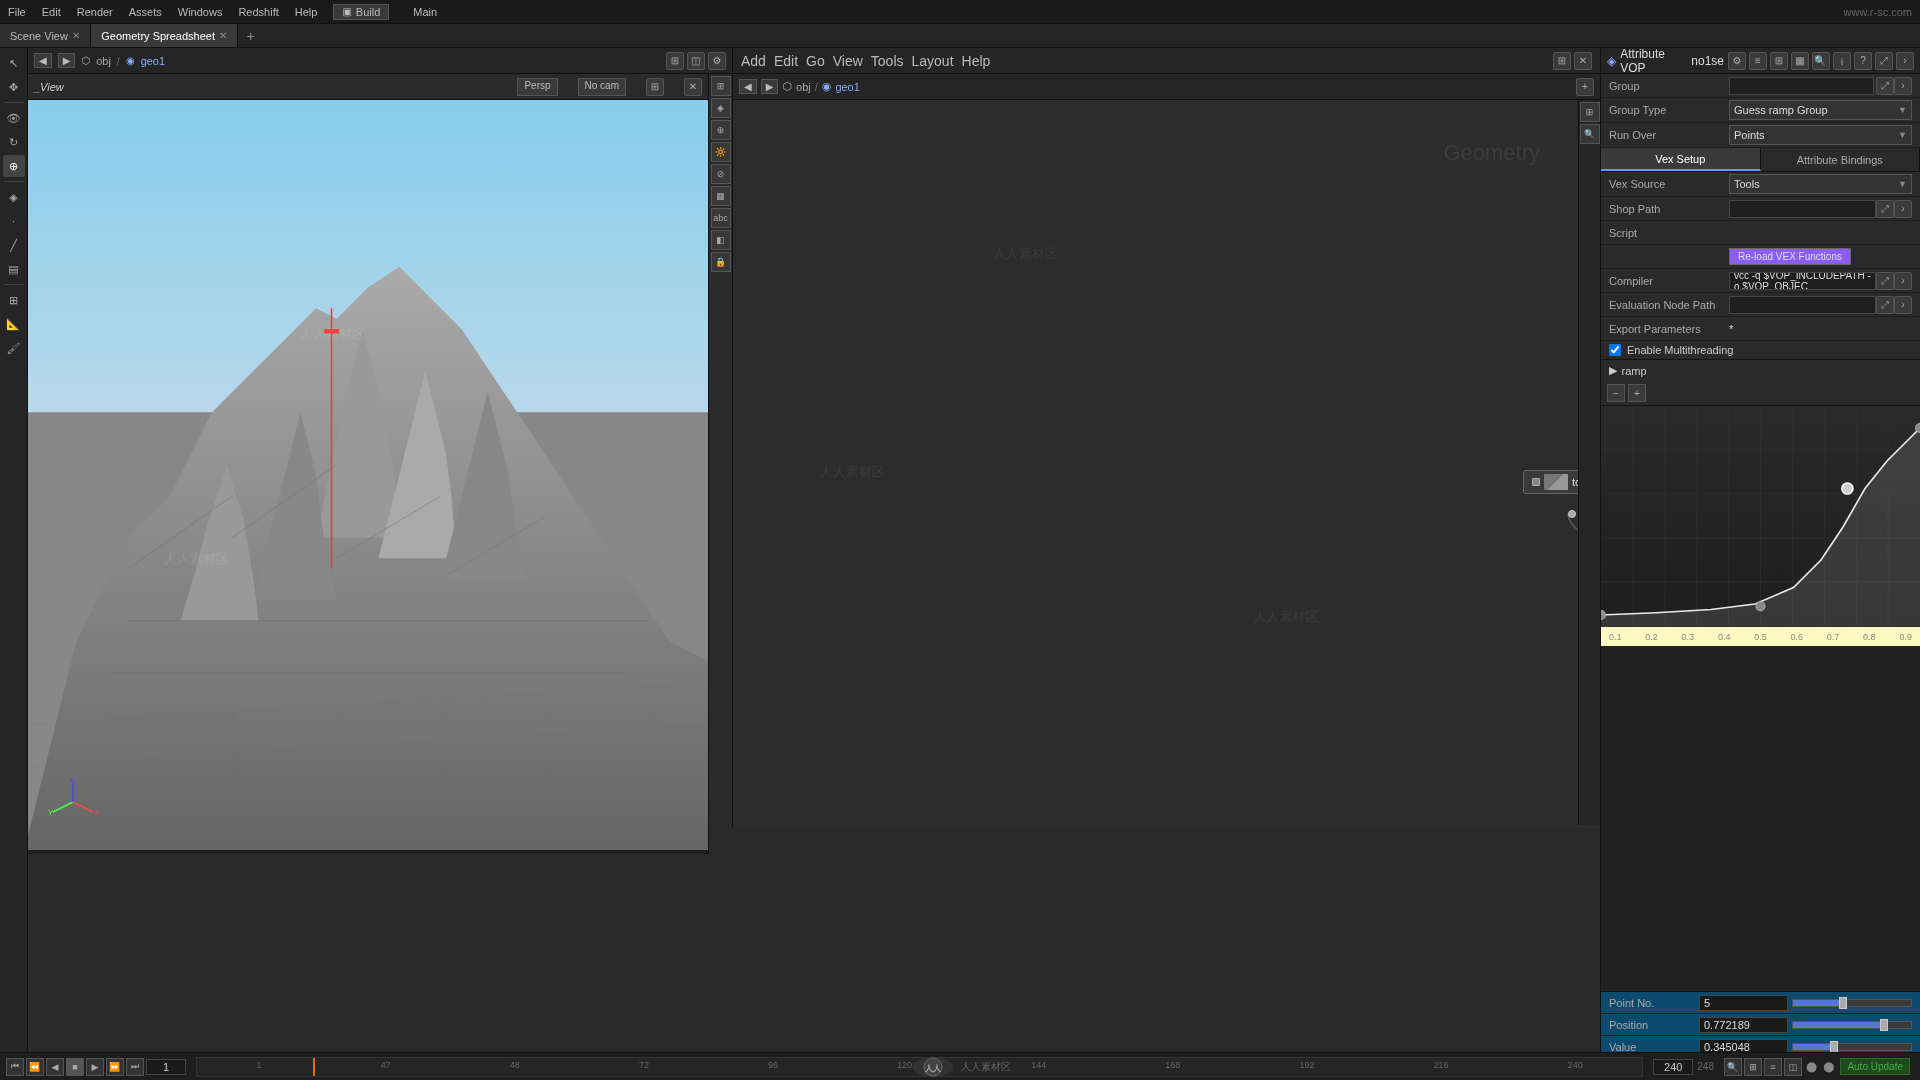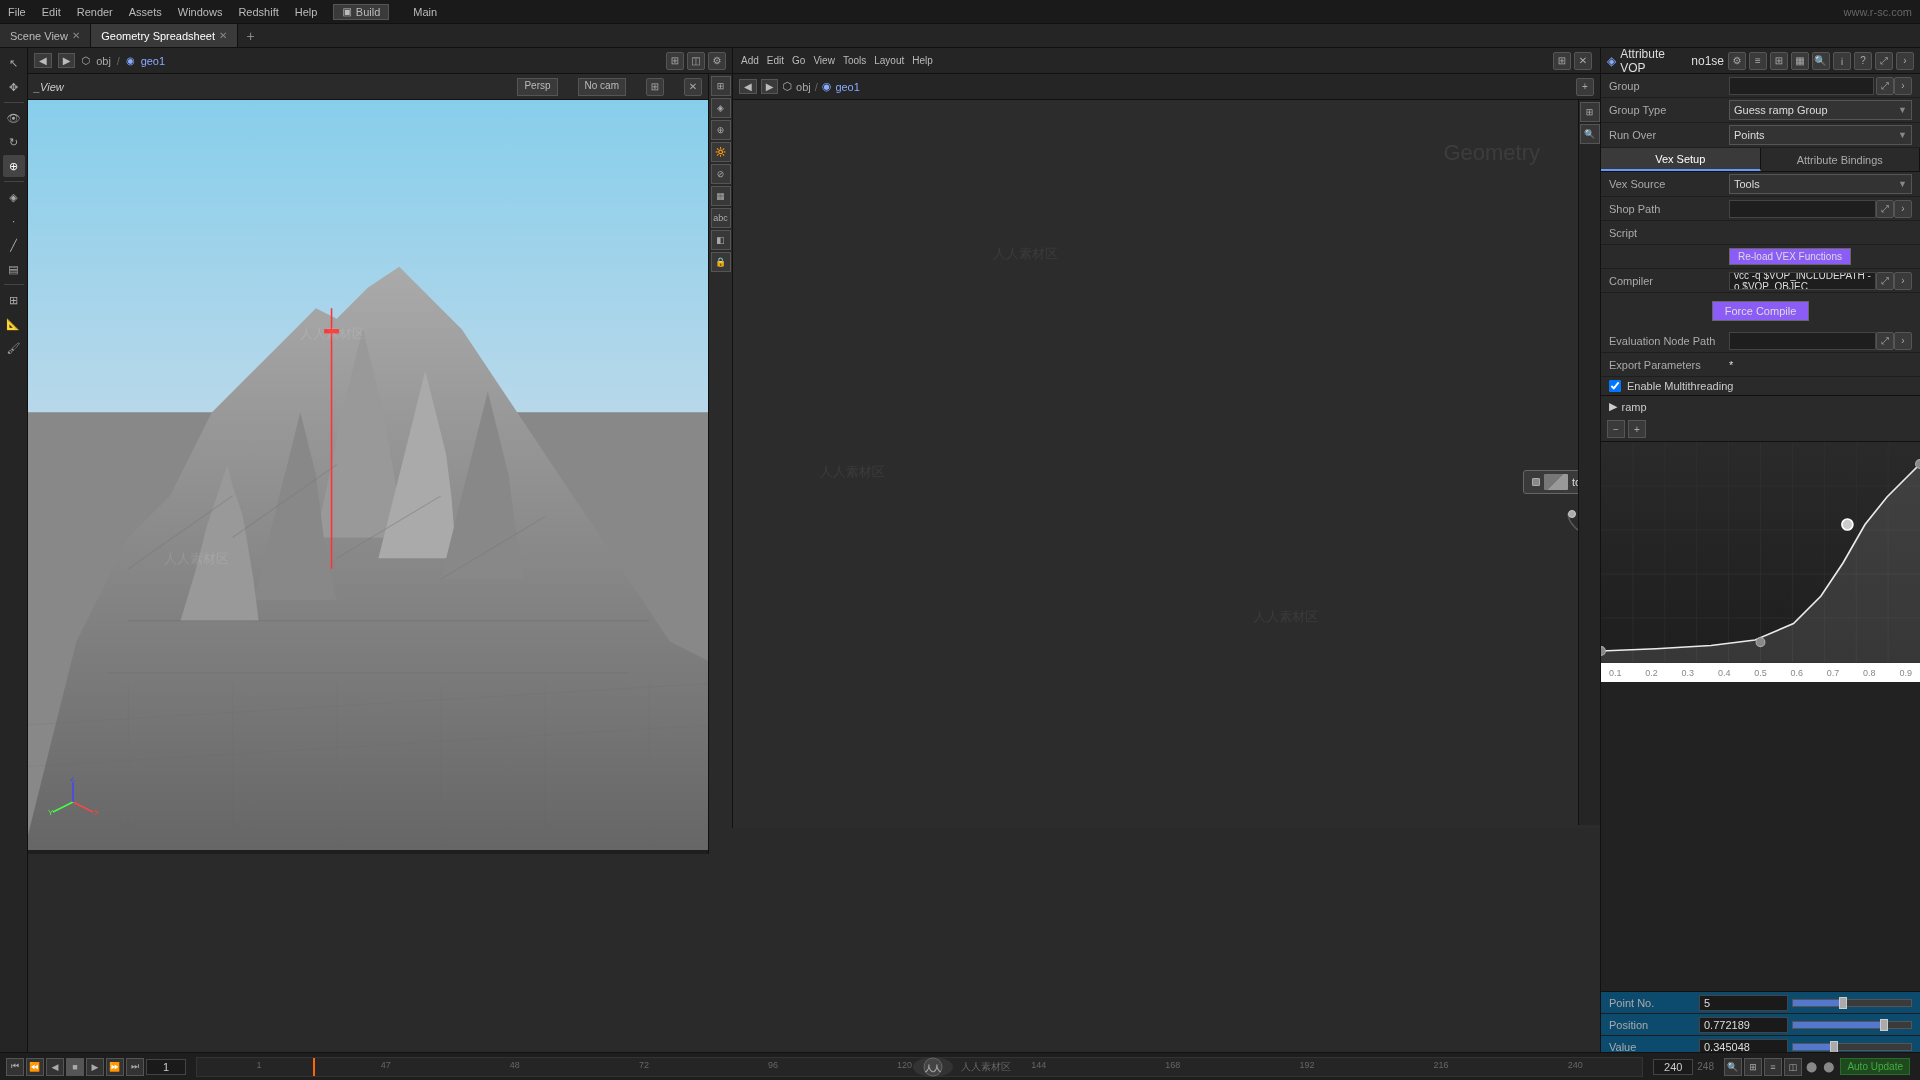--- a/index.html
+++ b/index.html
@@ -209,21 +209,21 @@
     .node-editor-header {
       height: 26px;
       background: #252525;
       display: flex;
       align-items: center;
       padding: 0 8px;
       gap: 8px;
       border-bottom: 1px solid #111;
     }
     .node-editor-header span {
-      font-size: 10px;
+      font-size: 14px;
       color: #bbb;
       cursor: pointer;
     }
 
     
     .node-canvas {
       width: 100%;
       height: calc(100% - 55px);
       position: relative;
       background: #2c2c2c;
@@ -448,21 +448,21 @@
       width: 100%;
       height: 220px;
       position: relative;
     }
     .ramp-chart svg {
       width: 100%;
       height: 100%;
     }
     .ramp-axis-bar {
       height: 20px;
-      background: #ffffff;
+      background: #fef9c3;
       border-top: 1px solid #333;
       position: relative;
       display: flex;
       align-items: center;
     }
     .ramp-axis-labels {
       display: flex;
       justify-content: space-around;
       padding: 0 10px;
       font-size: 9px;
@@ -974,23 +974,20 @@
       <button class="force-compile-btn" style="margin:0; font-size:10px; padding:2px 8px;">Re-load VEX Functions</button>
     </div>
 
     <div class="param-row">
       <span class="param-label">Compiler</span>
       <div style="flex:1; background:#1e1e1e; border:1px solid #444; color:#ddd; font-size:10px; padding:1px 4px; height:18px; overflow:hidden; display:flex; align-items:center;">vcc -q $VOP_INCLUDEPATH -o $VOP_OBJEC</div>
       <div class="icon-btn-sm">⤢</div>
       <div class="icon-btn-sm">›</div>
     </div>
 
-    <div style="display:flex; justify-content:center; padding:4px 8px;">
-      <button class="force-compile-btn">Force Compile</button>
-    </div>
 
     <div class="param-row">
       <span class="param-label">Evaluation Node Path</span>
       <div style="flex:1; background:#1e1e1e; border:1px solid #444; color:#ddd; font-size:11px; padding:1px 4px; height:18px; display:flex; align-items:center;"></div>
       <div class="icon-btn-sm">⤢</div>
       <div class="icon-btn-sm">›</div>
     </div>
 
     <div class="param-row">
       <span class="param-label">Export Parameters</span>

